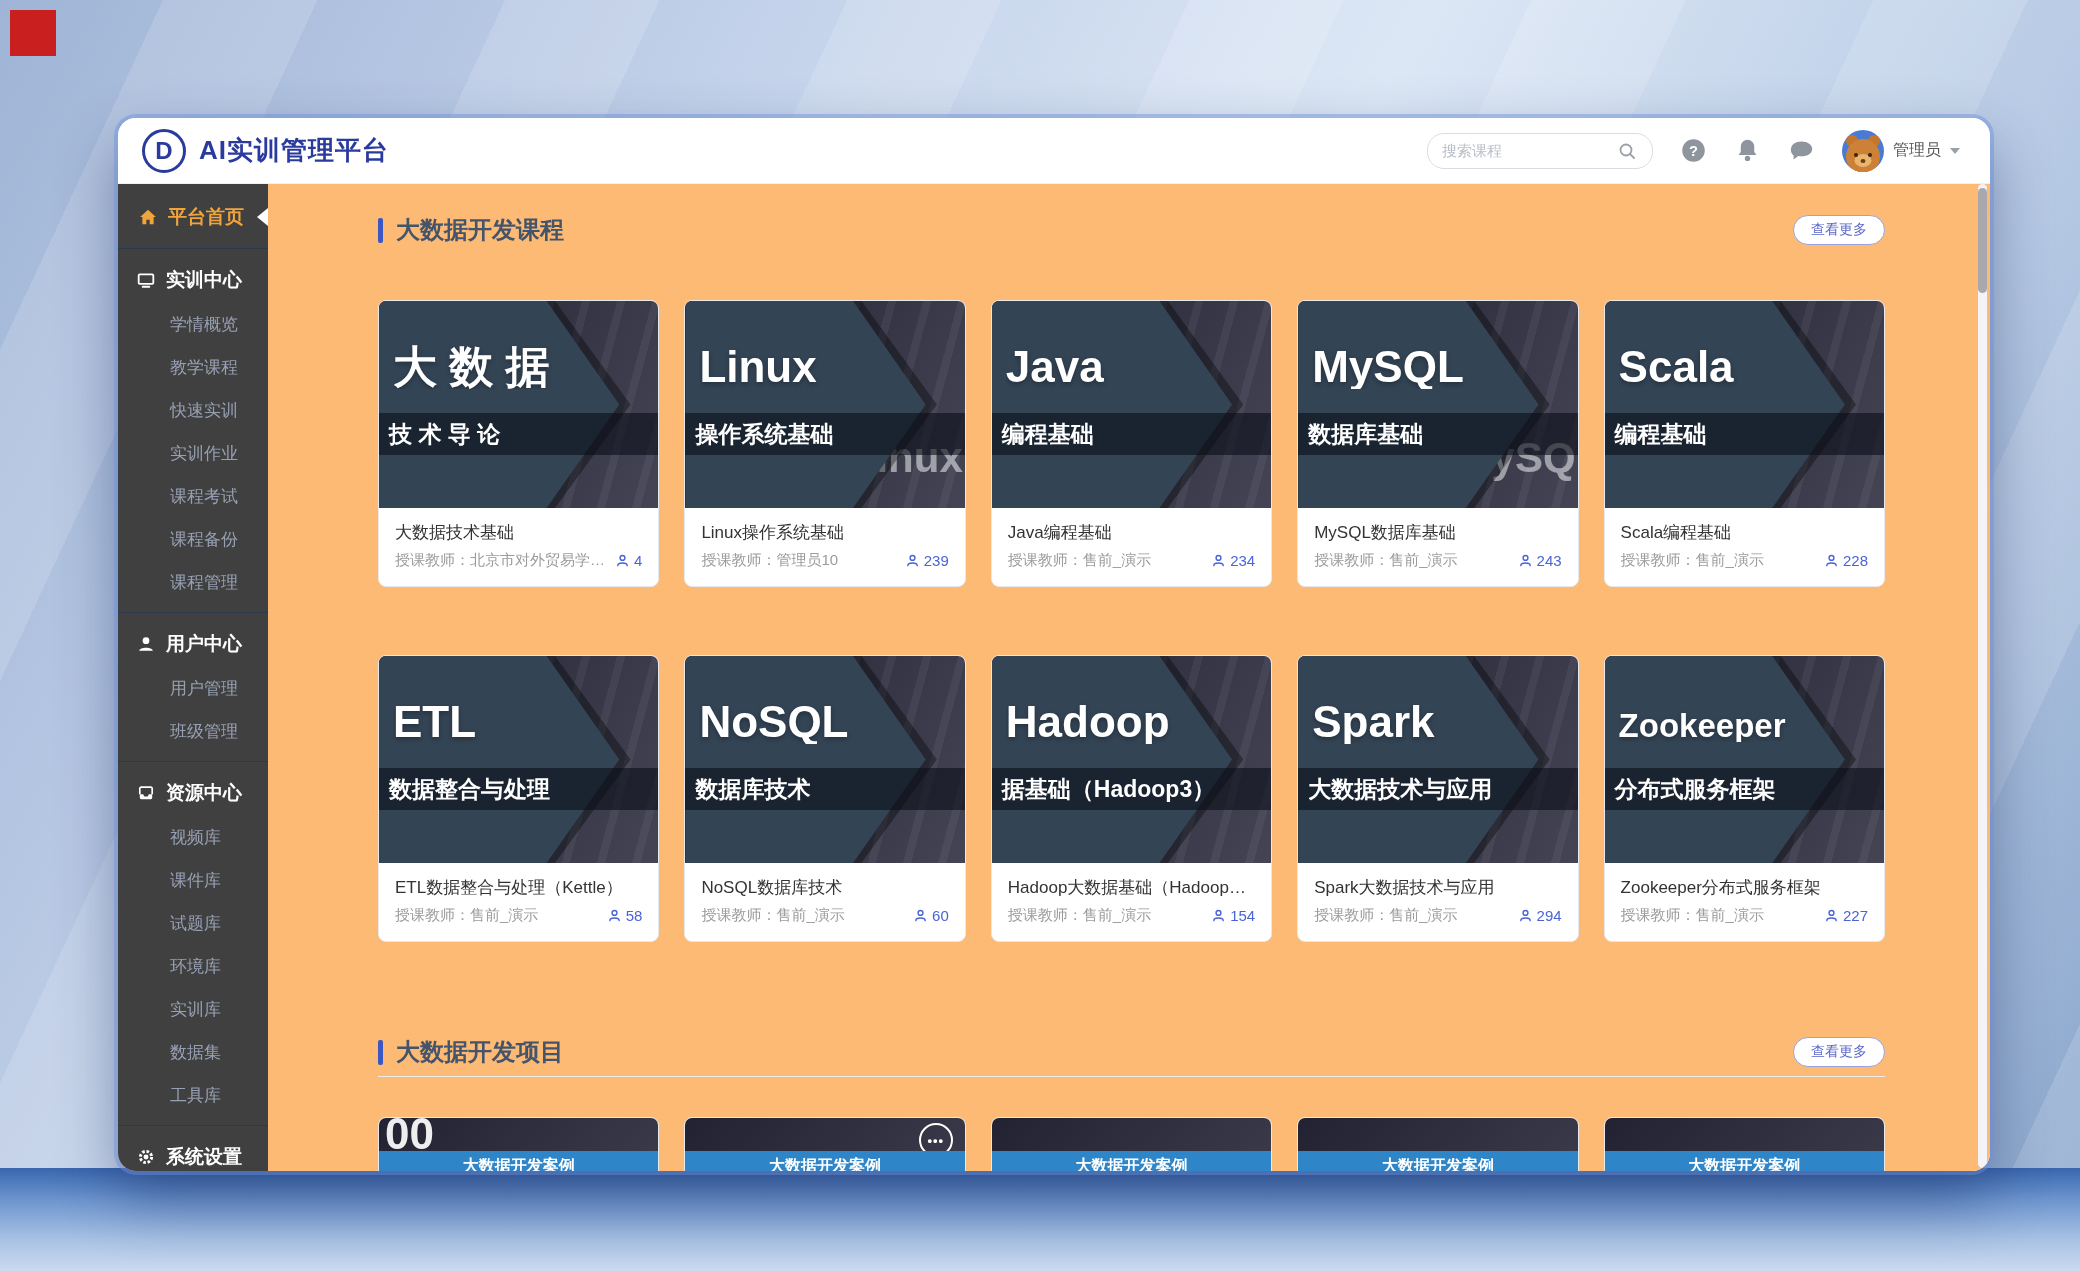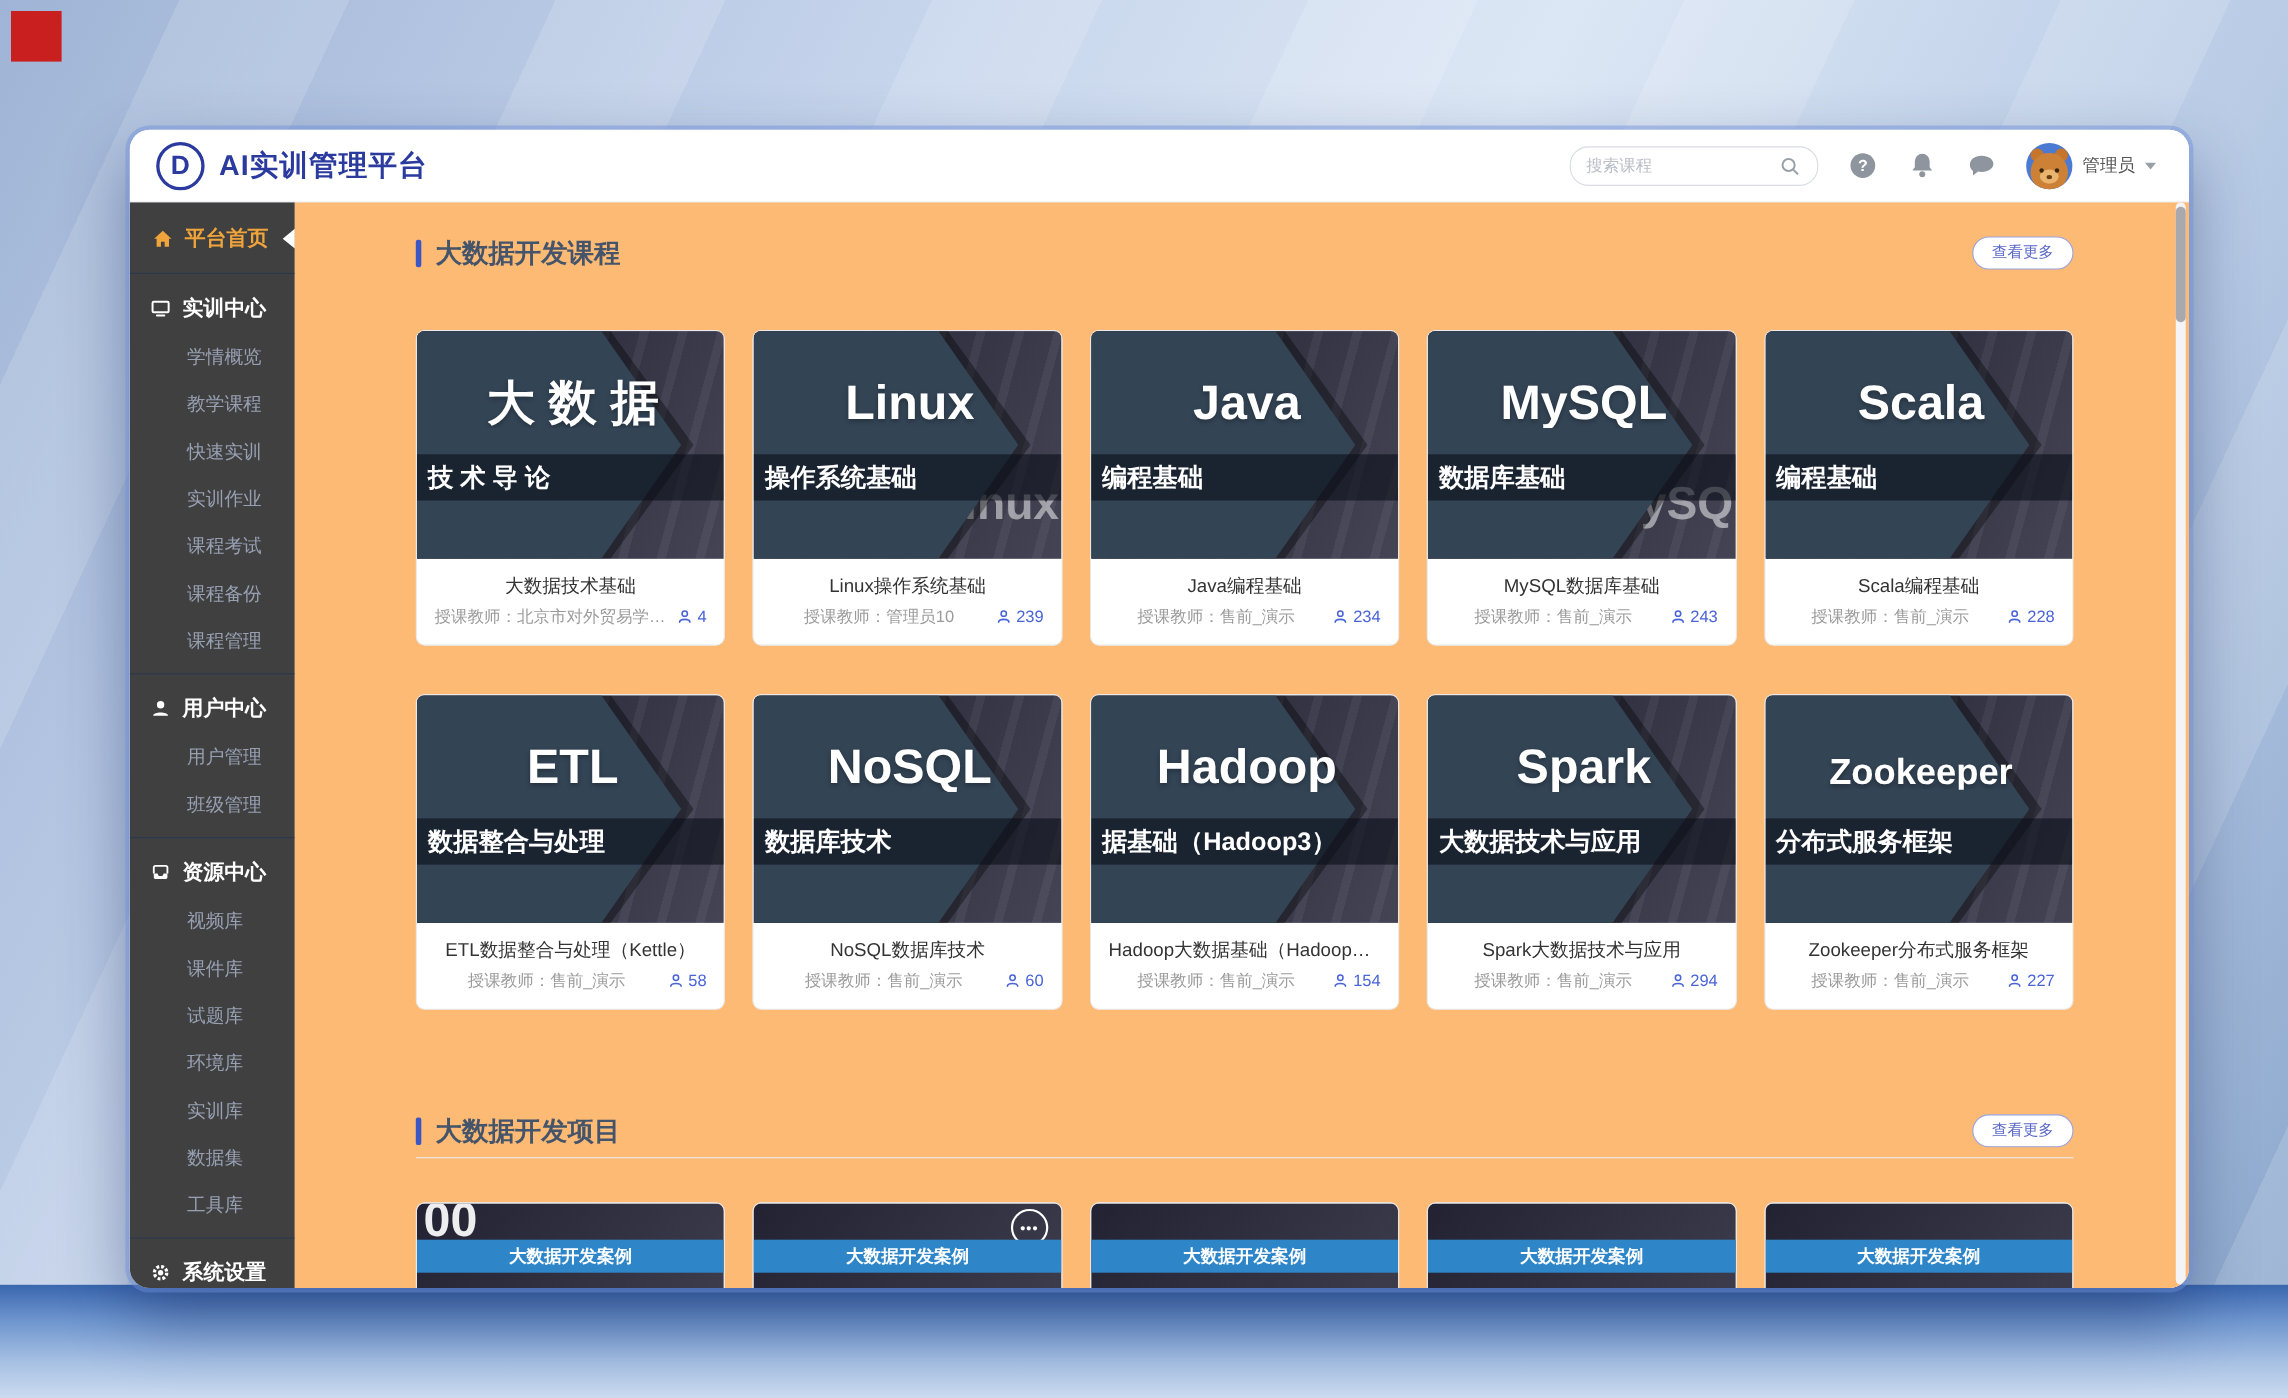--- a/index.html
+++ b/index.html
@@ -52,23 +52,23 @@
   .side-sub{height:43px;display:flex;align-items:center;padding-left:52px;color:#97a0b3;font-size:17px;cursor:pointer;}
   .side-icon{display:flex;align-items:center;}
 
   
   .content{flex:1;position:relative;overflow:hidden;background:#fdba74;padding:28px 105px 0 110px;box-sizing:border-box;}
   .sec-hdr{display:flex;align-items:center;height:36px;}
   .sec-bar{width:5px;height:25px;background:#3b57c4;border-radius:2px;margin-right:13px;}
   .sec-title{font-size:24px;color:#44546a;font-weight:600;}
   .more-btn{margin-left:auto;height:30px;padding:0 17px;border:1px solid #9aa3dd;border-radius:16px;background:#fff;
     color:#5a68c8;font-size:14px;display:flex;align-items:center;cursor:pointer;}
-  .grid{display:grid;grid-template-columns:repeat(5,1fr);gap:25px;text-align:center;}
+  .grid{display:grid;grid-template-columns:repeat(5,1fr);gap:25px;}
   .row1{margin-top:52px;}
-  .row2{margin-top:44px;}
+  .row2{margin-top:68px;}
   .sec2{margin-top:92px;}
   .sec2-divider{height:1px;background:#ececee;margin-top:6px;}
   .row3{margin-top:40px;}
 
   .course-card{border:1px solid #e9e9ec;border-radius:8px;overflow:hidden;background:#fff;cursor:pointer;}
   .cover{height:207px;position:relative;overflow:hidden;background:linear-gradient(115deg,var(--bg1,#223),var(--bg2,#445));}
   .cover::before{content:'';position:absolute;inset:0;
     background:repeating-linear-gradient(105deg,rgba(255,255,255,0) 0 26px,rgba(255,255,255,.05) 26px 34px);}
   .ghost{position:absolute;right:2px;bottom:26px;font-size:42px;font-weight:800;color:var(--ghost,#fff);opacity:.5;}
   .arrow-shadow{position:absolute;inset:0;clip-path:polygon(0 0,63% 0,90% 50%,63% 100%,0 100%);background:rgba(0,0,0,.35);}

